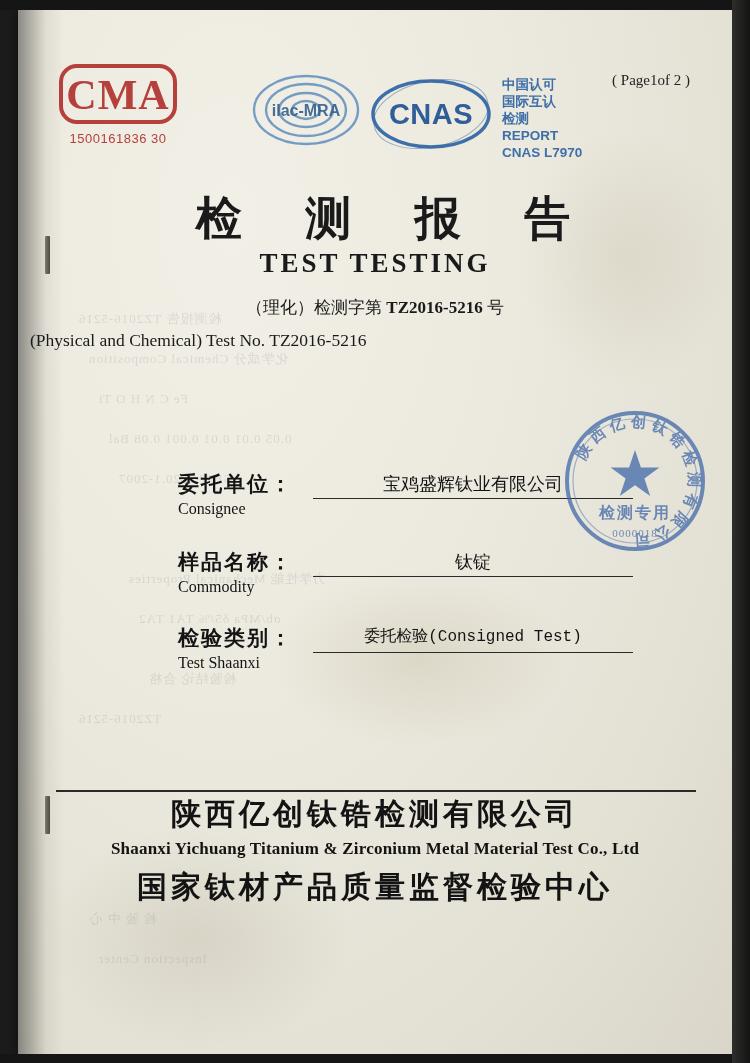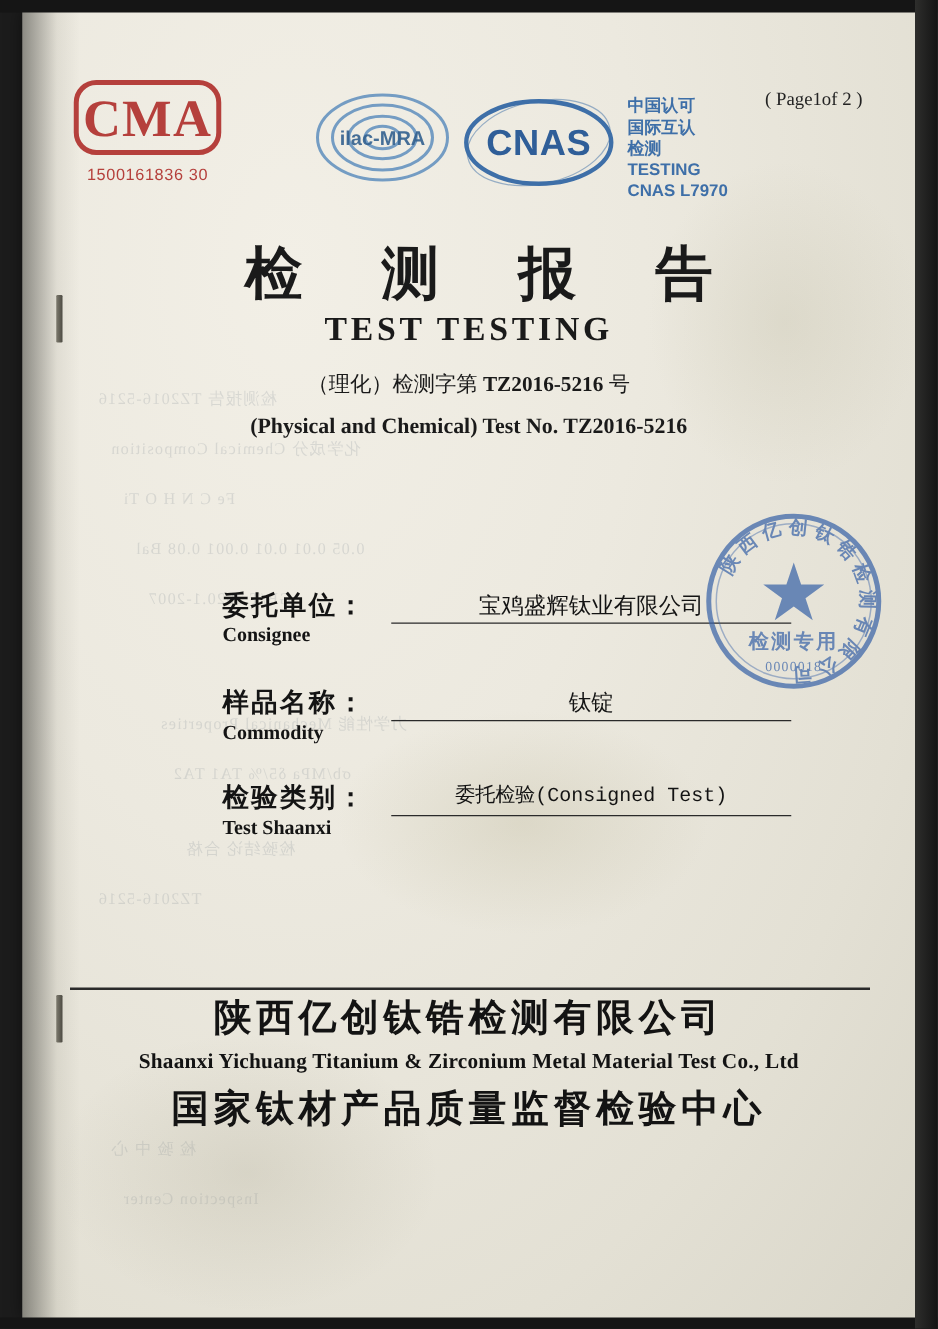--- a/index.html
+++ b/index.html
@@ -169,44 +169,45 @@
     text-align: center;
     font-family: "Liberation Serif", serif;
     font-size: 17px;
     color: #1a1a1a;
   }
   #subno-cn b { font-weight: bold; }
   #subno-en {
     position: absolute;
     left: 0; right: 0;
     top: 322px;
-    text-align: center;
+    text-align: left;
     font-family: "Liberation Serif", serif;
     font-size: 17.5px;
-    font-weight: bold;
+    font-weight: normal;
     color: #1a1a1a;
+    padding-left: 12px;
   }
 
   
   .field {
     position: absolute;
     left: 160px;
     width: 460px;
   }
   .field .lbl-cn {
     font-family: "Liberation Serif", serif;
     font-size: 21px;
     font-weight: bold;
     letter-spacing: 2px;
     color: #141414;
   }
   .field .lbl-en {
     font-family: "Liberation Serif", serif;
     font-size: 16px;
-    font-weight: bold;
+    font-weight: normal;
     color: #141414;
     margin-top: 2px;
   }
   .field .value {
     position: absolute;
     left: 135px;
     top: 2px;
     width: 320px;
     border-bottom: 1.5px solid #2a2a2a;
     height: 26px;
@@ -338,21 +339,21 @@
         <ellipse cx="61" cy="40" rx="58" ry="33" fill="none" stroke="#3e6fa8" stroke-width="3.5"></ellipse>
         <ellipse cx="61" cy="40" rx="58" ry="33" fill="none" stroke="#3e6fa8" stroke-width="1" opacity="0.5" transform="rotate(-12 61 40)"></ellipse>
         <text x="61" y="50" font-family="Liberation Sans, sans-serif" font-size="29" font-weight="bold" fill="#2f5e98" text-anchor="middle" letter-spacing="0.5">CNAS</text>
       </svg>
     </div>
 
     <div id="cnastext">
       <div>中国认可</div>
       <div>国际互认</div>
       <div>检测</div>
-      <div>TESTING</div>
+      <div>REPORT</div>
       <div>CNAS L7970</div>
     </div>
 
     <div id="pageno">( Page1of 2 )</div>
 
     <div id="title-cn">检 测 报 告</div>
     <div id="title-en">TEST   TESTING</div>
 
     <div id="subno-cn">
       <span>（理化）检测字第</span>

